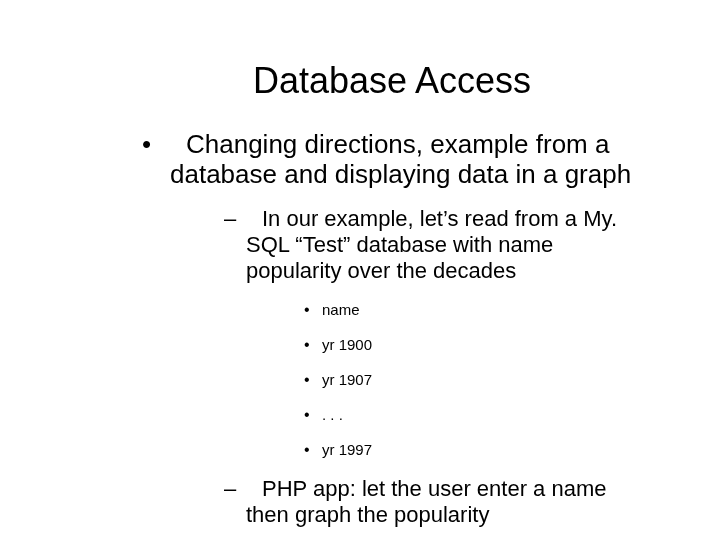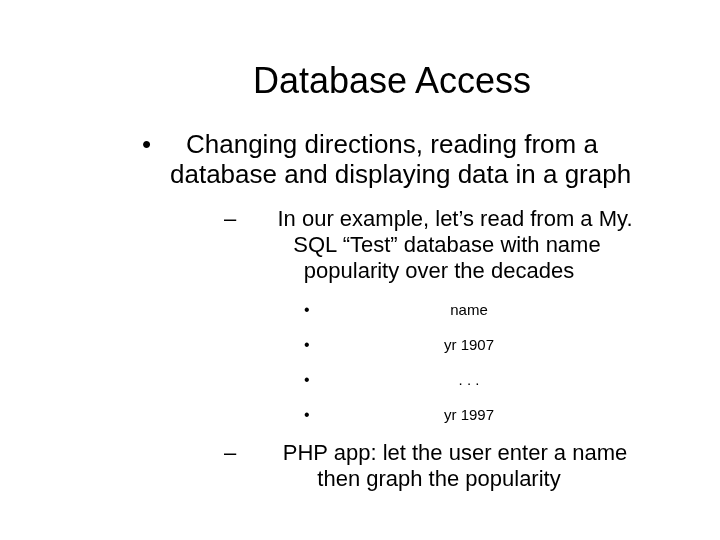--- a/index.html
+++ b/index.html
@@ -41,21 +41,20 @@
     list-style: none;
     padding-left: 22px;
     margin-top: 6px;
   }
   ul.level2 > li {
     font-size: 22px;
     line-height: 1.18;
     position: relative;
     padding-left: 22px;
     margin-bottom: 4px;
-    text-align: center;
   }
   ul.level2 > li::before {
     content: "–";
     position: absolute;
     left: 0;
     top: 0;
     font-size: 22px;
   }
   ul.level3 {
     list-style: none;
@@ -77,26 +76,27 @@
     font-size: 16px;
   }
 </style>
 </head>
 <body>
 
 <h1 class="title">Database Access</h1>
 
 <ul class="level1">
   <li>
-    <span>Changing directions, reading from a database and displaying data in a graph</span>
+    <span>Changing directions, example from a database and displaying data in a graph</span>
     <ul class="level2">
       <li>
         <span>In our example, let’s read from a My. SQL “Test” database with name popularity over the decades</span>
         <ul class="level3">
           <li>name</li>
+          <li>yr 1900</li>
           <li>yr 1907</li>
           <li>. . .</li>
           <li>yr 1997</li>
         </ul>
       </li>
       <li>
         <span>PHP app:  let the user enter a name then graph the popularity</span>
       </li>
     </ul>
   </li>

